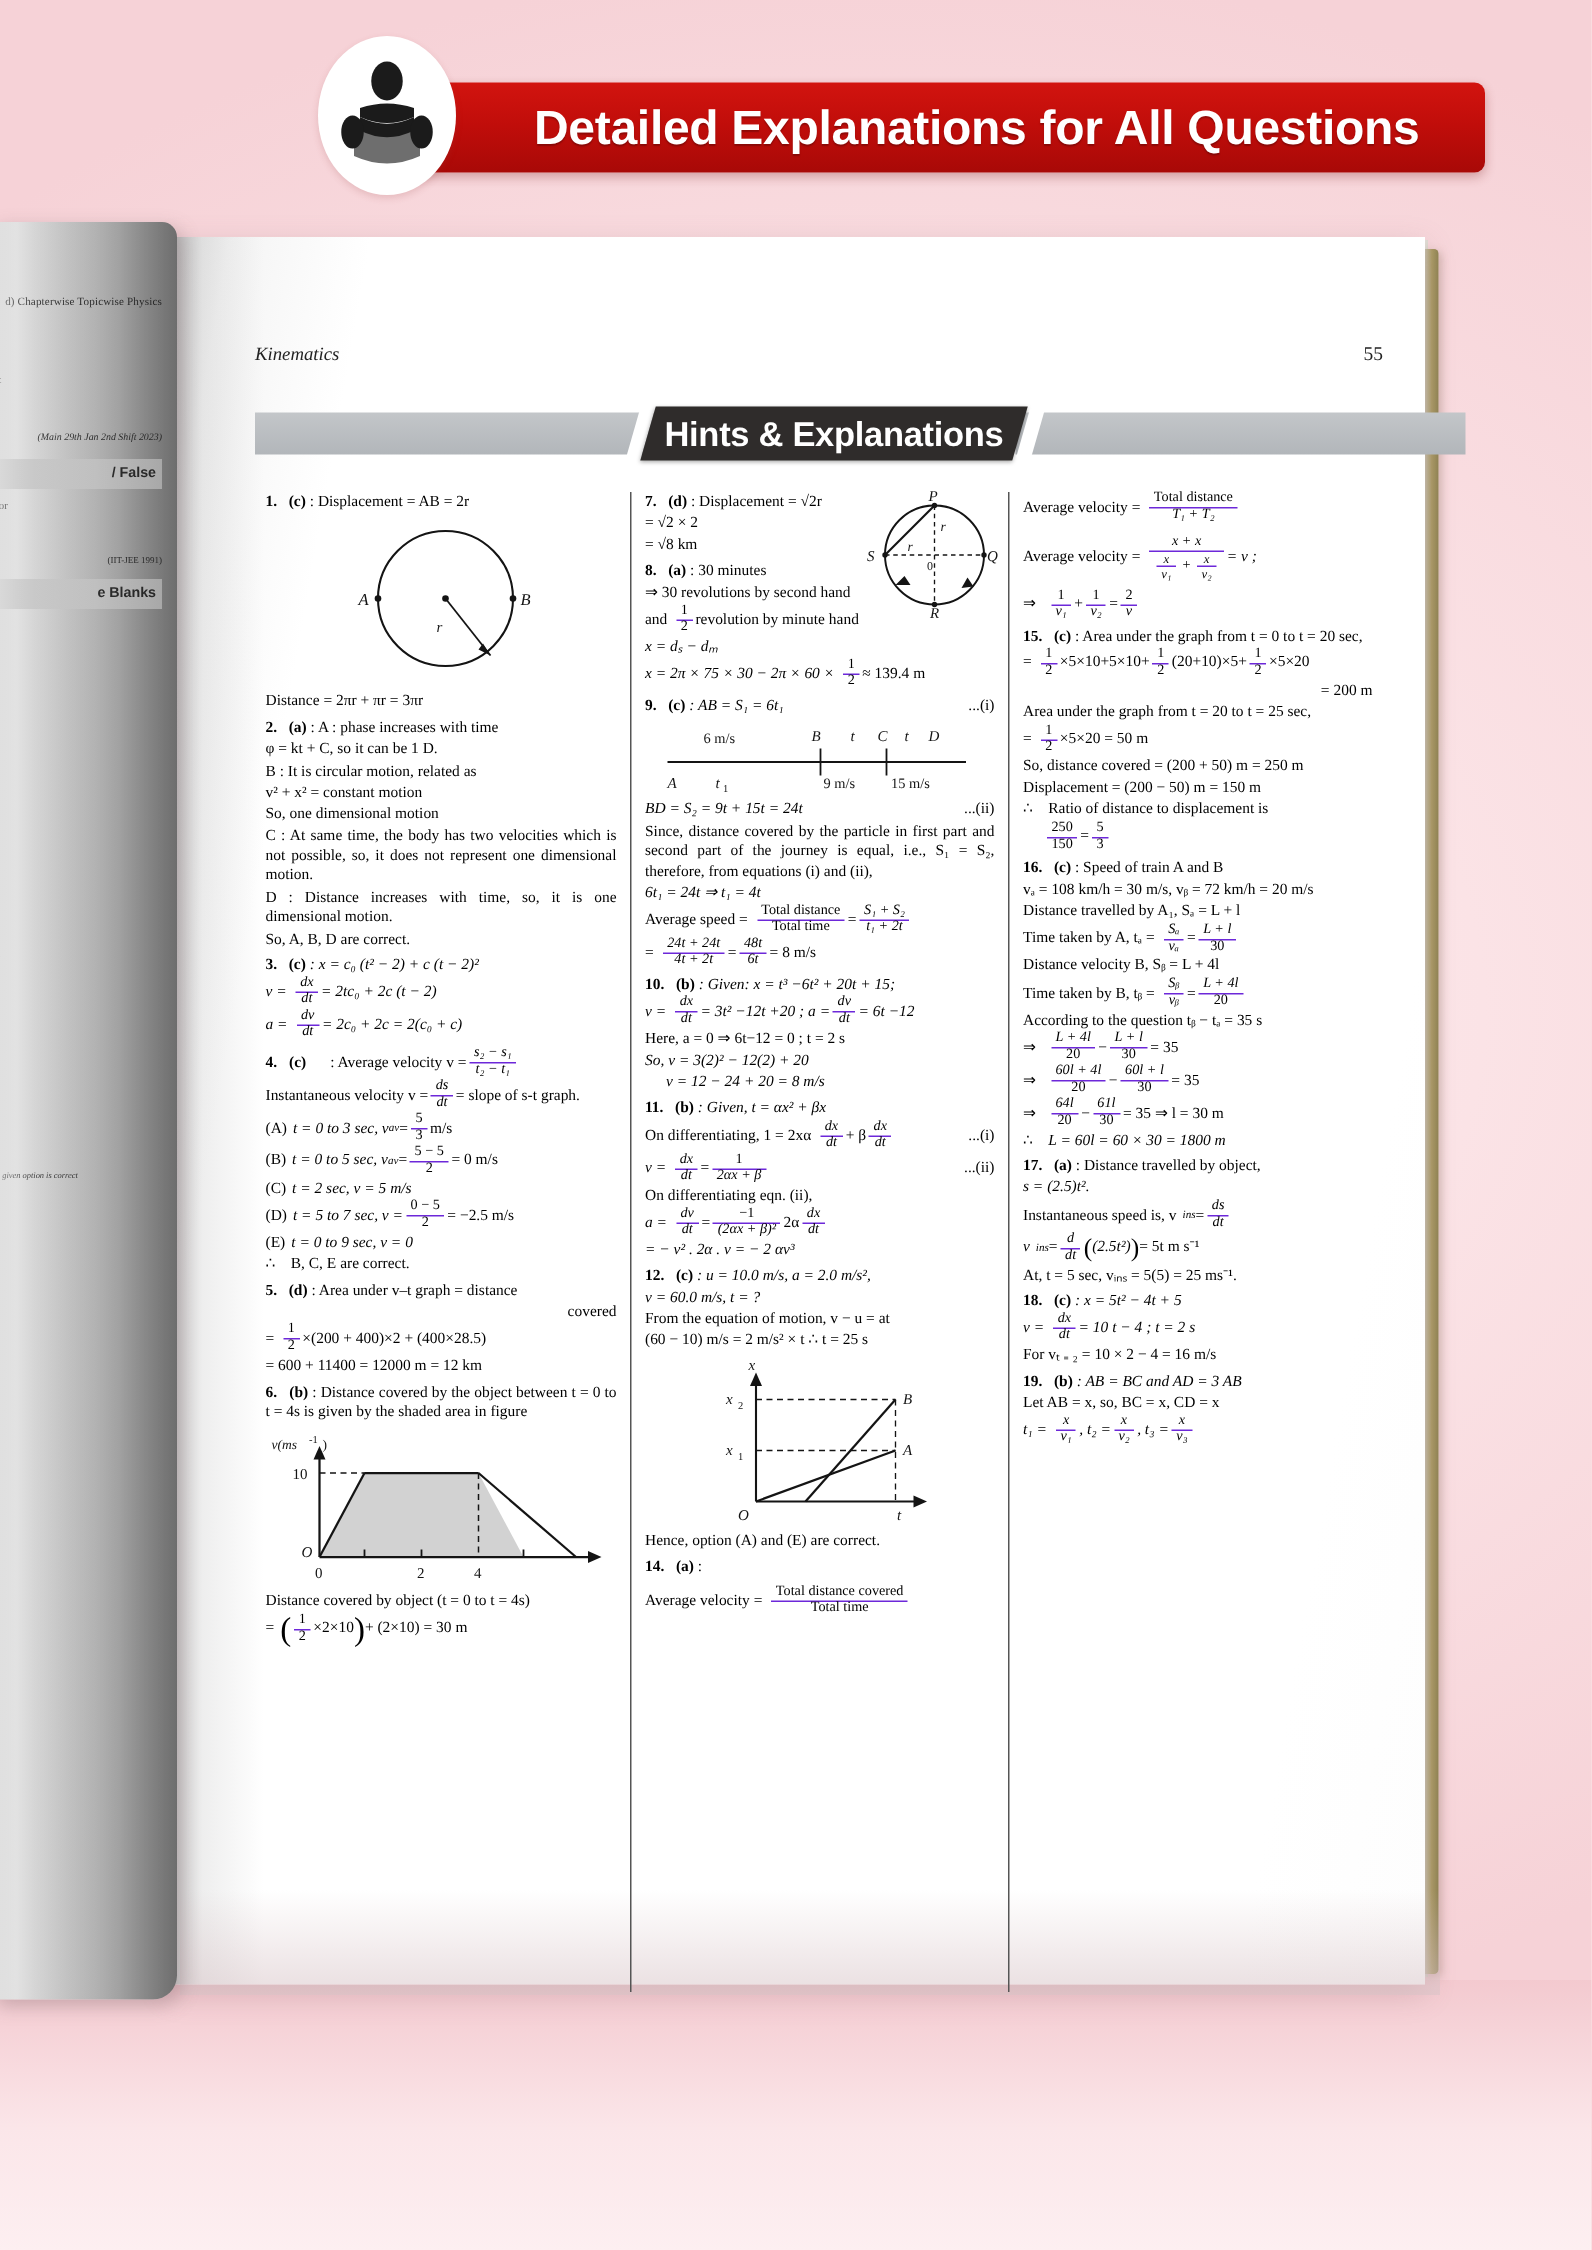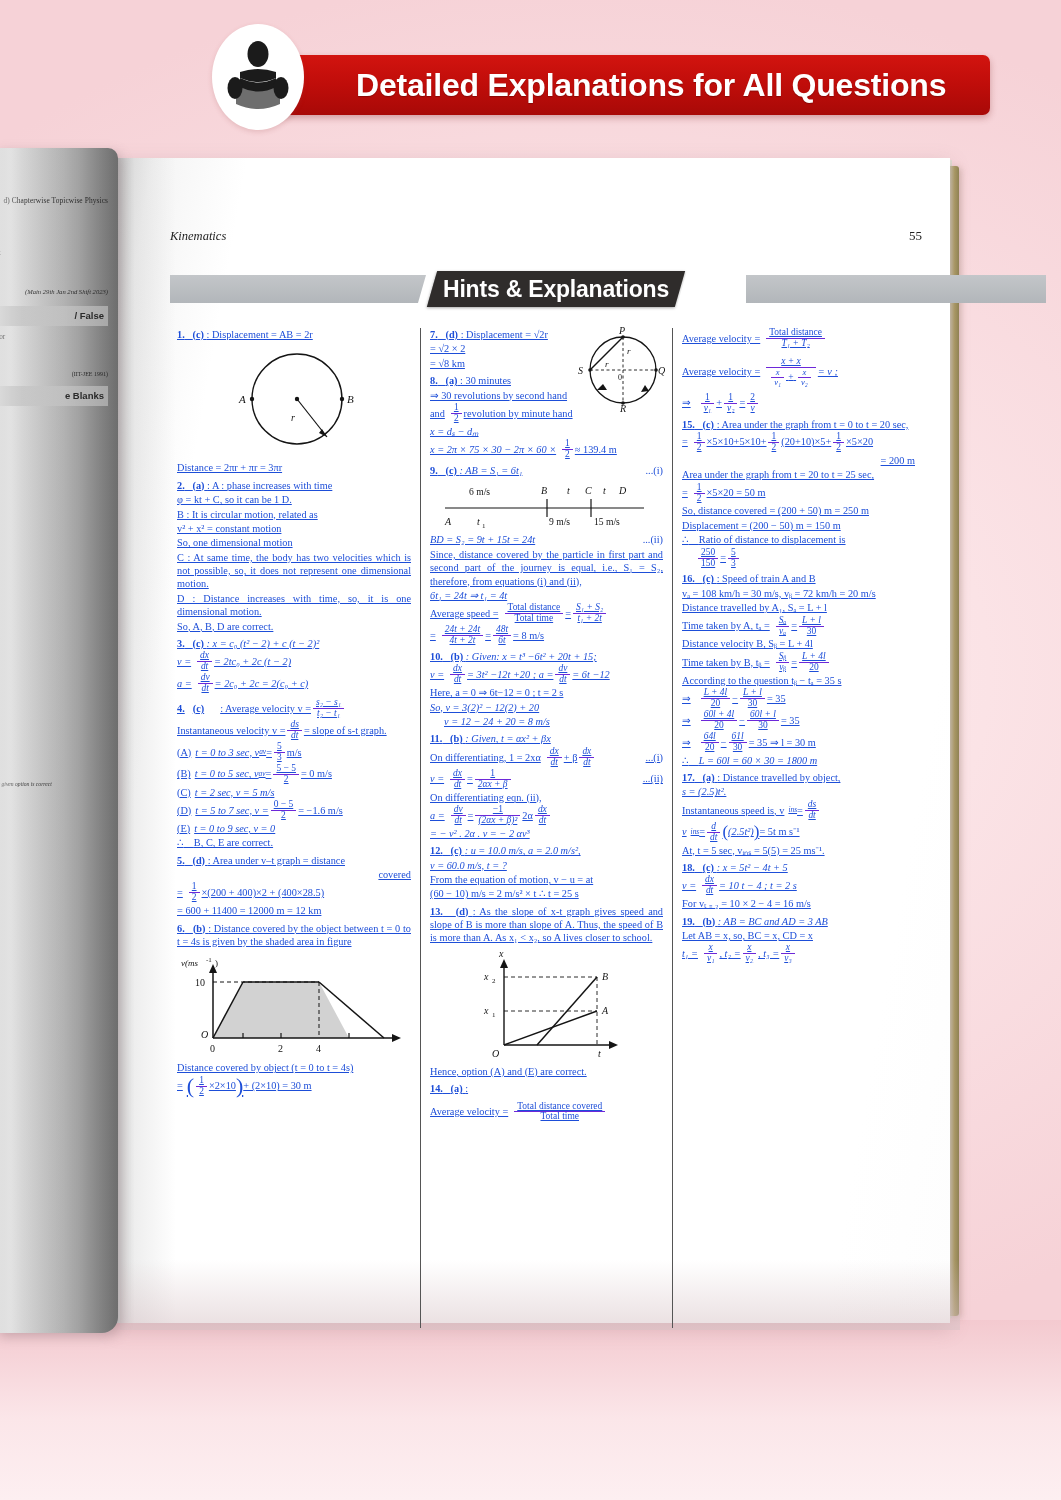--- a/index.html
+++ b/index.html
@@ -192,21 +192,21 @@
     color: #222;
     z-index: 4;
   }
   #page-number { font-style: normal; font-size: 13px; }
 
   
   #ribbon {
     position: absolute;
     left: 170px;
     top: 131px;
-    width: 876px;
+    width: 807px;
     height: 36px;
     z-index: 4;
   }
   .ribbon-bar-l, .ribbon-bar-r {
     position: absolute;
     top: 4px;
     height: 28px;
     background: linear-gradient(180deg,#c3c6c9 0%, #b2b6ba 100%);
   }
   .ribbon-bar-l { left: 0; width: 300px; }
@@ -248,22 +248,21 @@
 
   
   #columns {
     position: absolute;
     left: 168px;
     top: 188px;
     width: 756px;
     height: 1000px;
     display: flex;
     z-index: 4;
-    color: #1d4ed8;
-    text-decoration: underline;
+    color: #000000;
   }
   .col {
     width: 252px;
     box-sizing: border-box;
     padding: 0 9px;
     font-size: 10.3px;
     line-height: 1.30;
     text-align: justify;
   }
   .col + .col { border-left: 1px solid #555; }
@@ -487,21 +486,21 @@
         <span class="lead">(C)</span>
         <span class="it">t = 2 sec, v = 5 m/s</span>
       </p>
       <p class="eqrow">
         <span class="lead">(D)</span>
         <span class="it">t = 5 to 7 sec, v =</span>
         <span class="frac">
           <span class="n">0 − 5</span>
           <span class="d">2</span>
         </span>
-        <span>= −1.6 m/s</span>
+        <span>= −2.5 m/s</span>
       </p>
       <p class="eqrow">
         <span class="lead">(E)</span>
         <span class="it">t = 0 to 9 sec, v = 0</span>
       </p>
       <p>
         <span>∴</span>
         &nbsp;&nbsp;&nbsp;<span>B, C, E are correct.</span>
       </p>
 
@@ -751,25 +750,20 @@
 
       <p class="sol">
         <span class="num">12.</span>
         &nbsp;&nbsp;<span class="opt">(c)</span>
         <span class="it">: u = 10.0 m/s, a = 2.0 m/s²,</span>
       </p>
       <p class="it">v = 60.0 m/s, t = ?</p>
       <p>From the equation of motion, v − u = at</p>
       <p>(60 − 10) m/s = 2 m/s² × t  ∴  t = 25 s</p>
 
-      <p class="sol">
-        <span class="num">13.</span>
-        &nbsp;&nbsp;<span class="opt">(d)</span>
-        <span>: As the slope of x-t graph gives speed and slope of B is more than slope of A. Thus, the speed of B is more than A. As x₁ &lt; x₂, so A lives closer to school.</span>
-      </p>
 
       <svg class="fig" width="190" height="112" viewBox="0 0 190 112">
         <line x1="52" y1="96" x2="52" y2="16" stroke="#141414" stroke-width="1.4"></line>
         <polygon points="52,10 48,19 56,19" fill="#141414"></polygon>
         <line x1="52" y1="96" x2="160" y2="96" stroke="#141414" stroke-width="1.4"></line>
         <polygon points="166,96 157,92 157,100" fill="#141414"></polygon>
         <line x1="52" y1="28" x2="145" y2="28" stroke="#141414" stroke-width="0.9" stroke-dasharray="4,3"></line>
         <line x1="52" y1="62" x2="145" y2="62" stroke="#141414" stroke-width="0.9" stroke-dasharray="4,3"></line>
         <line x1="145" y1="28" x2="145" y2="96" stroke="#141414" stroke-width="0.9" stroke-dasharray="4,3"></line>
         <line x1="52" y1="96" x2="145" y2="62" stroke="#141414" stroke-width="1.5"></line>

